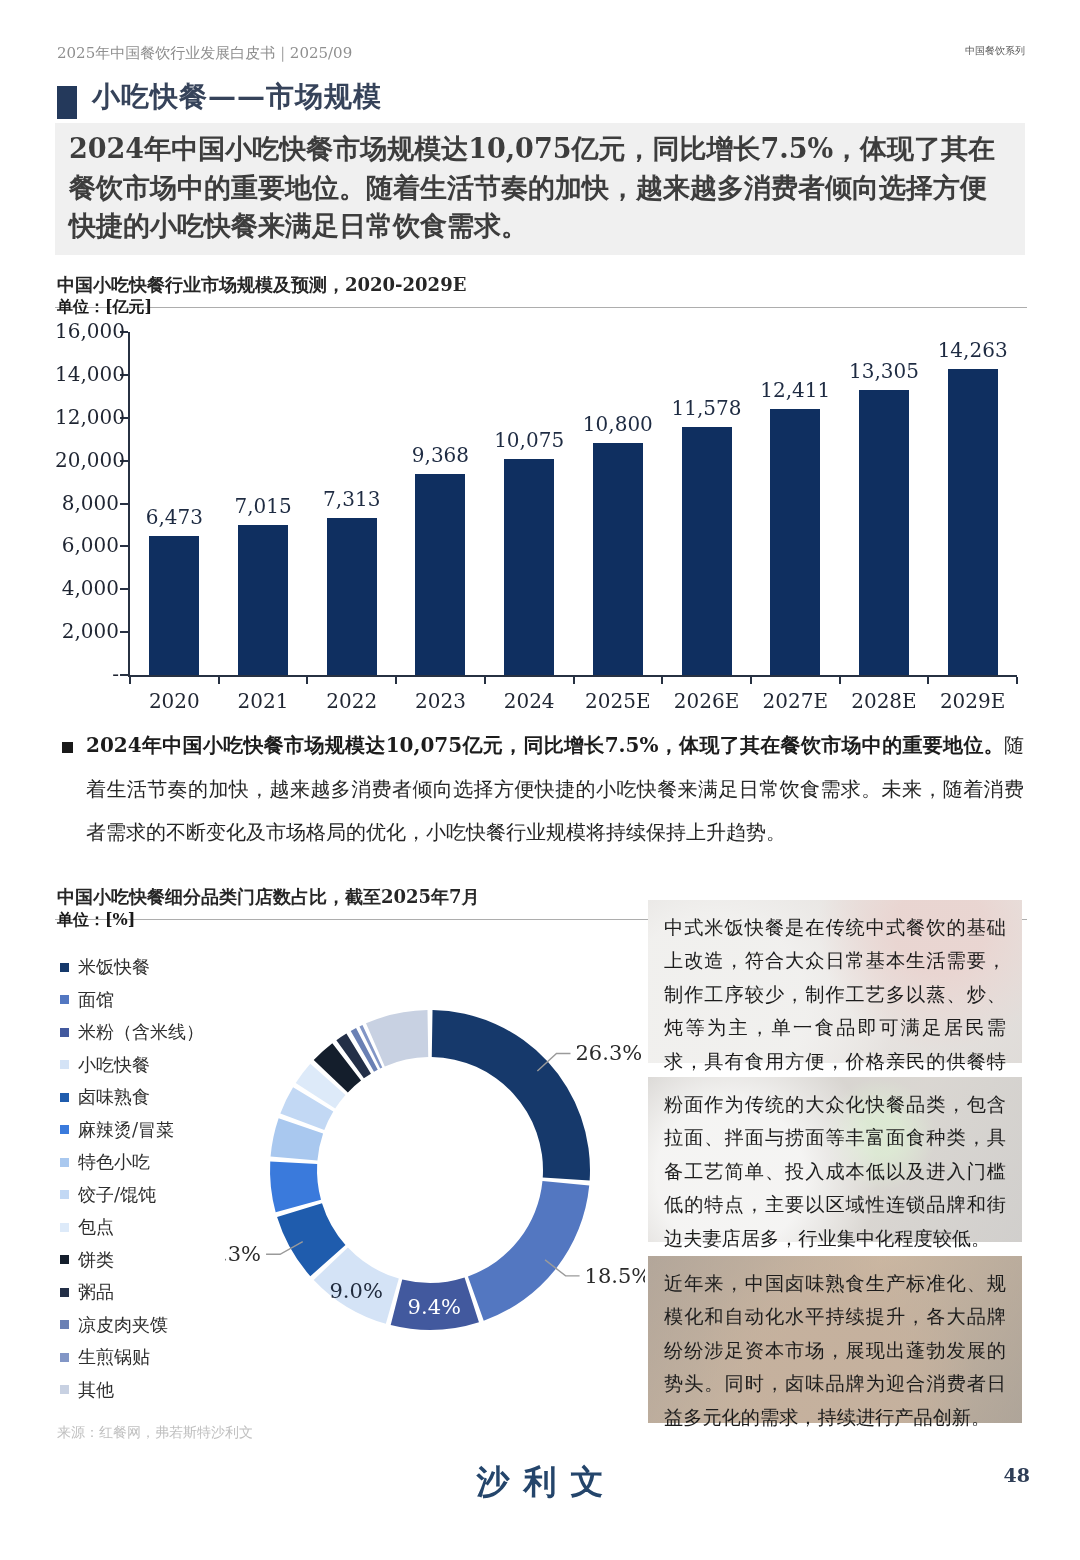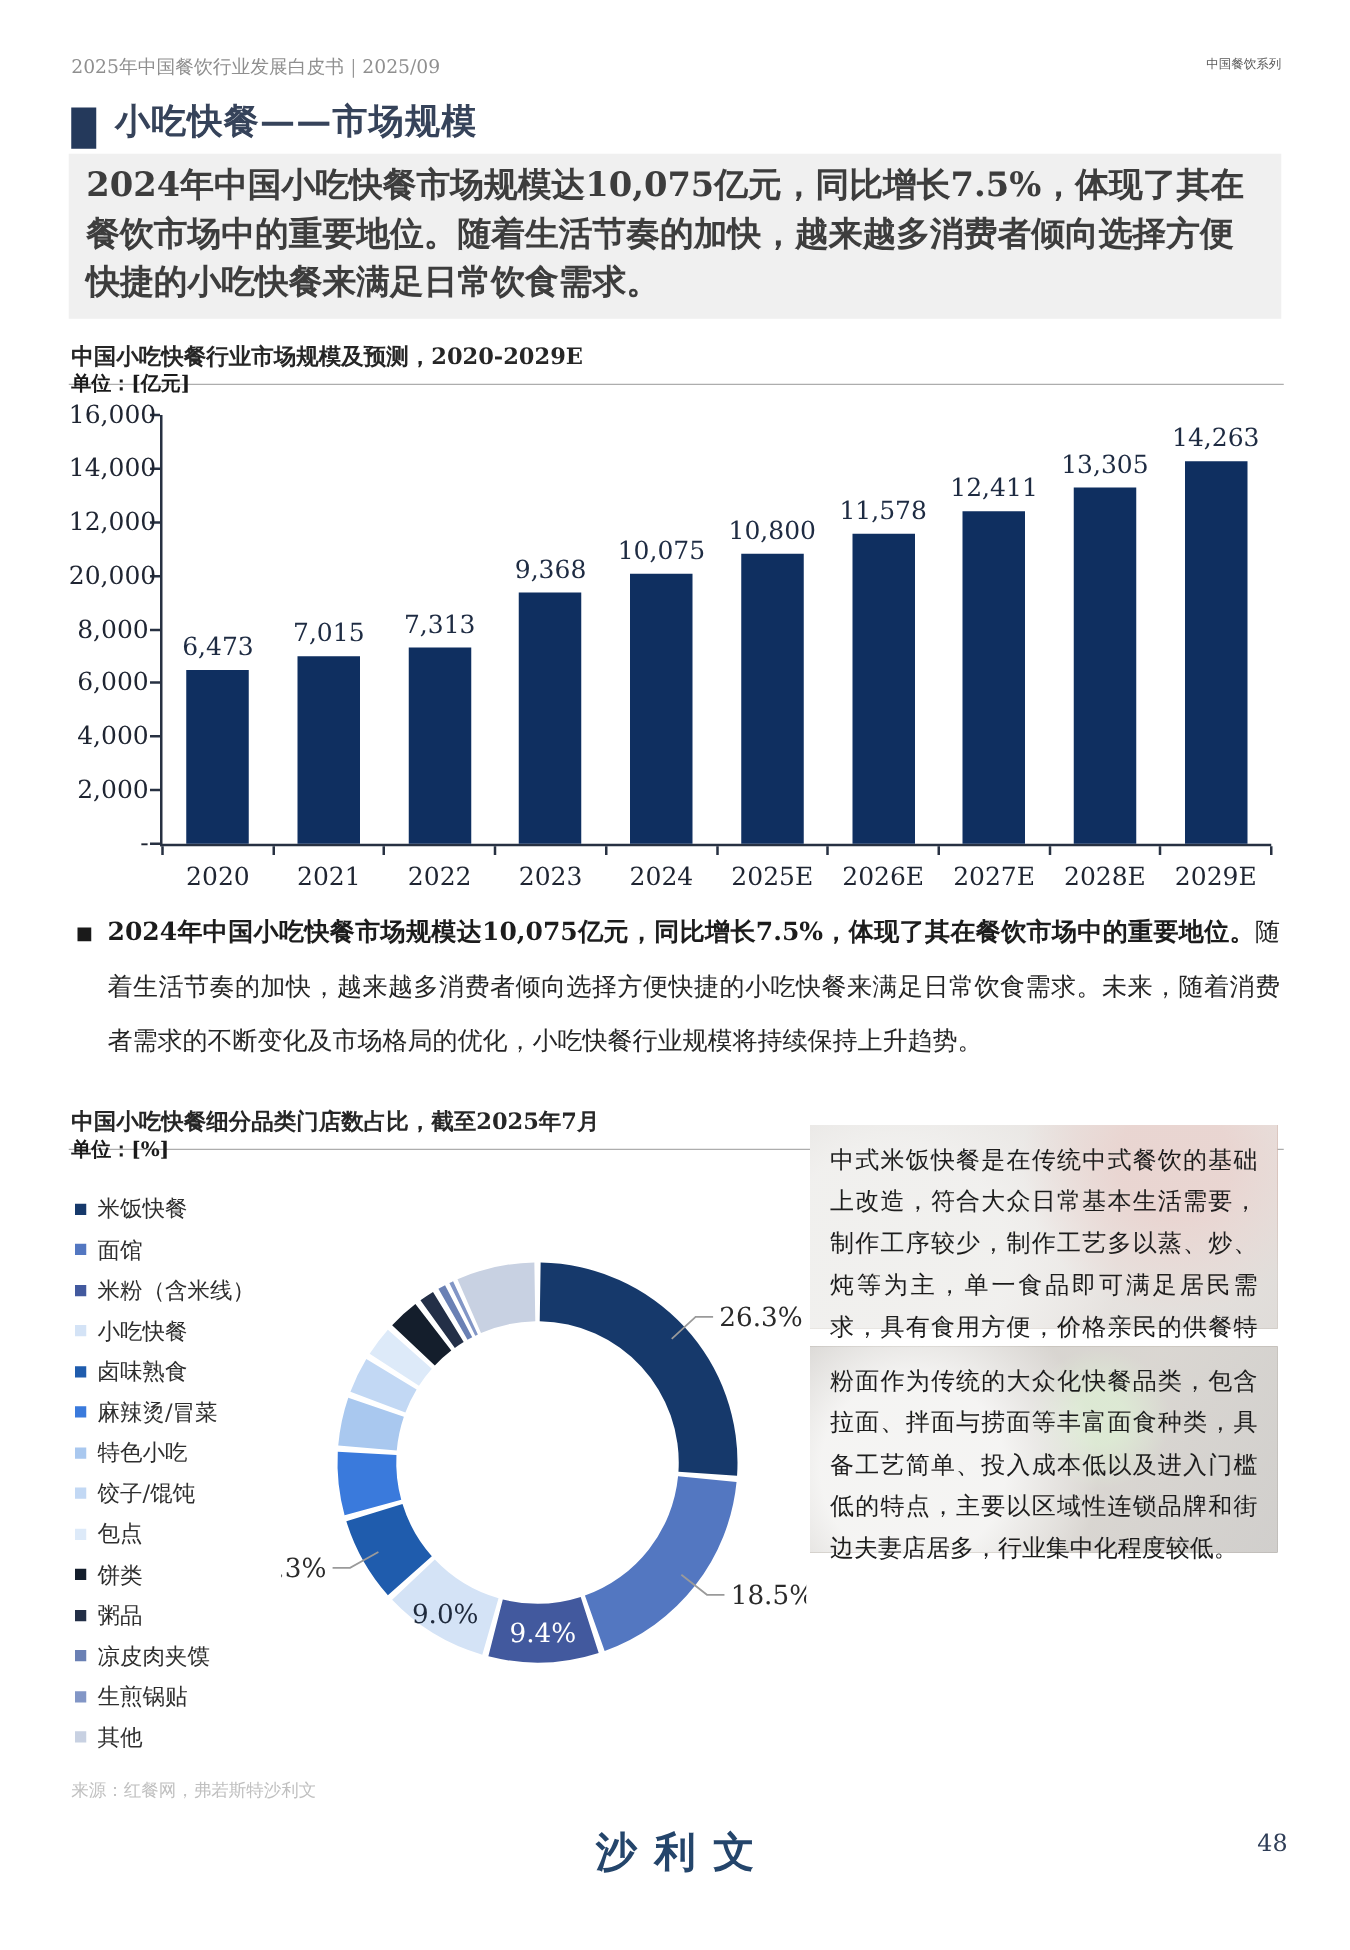--- a/index.html
+++ b/index.html
@@ -44,21 +44,21 @@
       radial-gradient(circle at 62% 35%, #76b24a 0 8%, rgba(0,0,0,0) 22%),
       linear-gradient(120deg,#4a3c2c,#6b5a42 60%,#3c3226);}
   .b3{top:1256px;height:167px;background:
       linear-gradient(rgba(243,240,236,.62),rgba(243,240,236,.62)),
       radial-gradient(circle at 50% 75%, #7a4a1e 0 30%, rgba(0,0,0,0) 62%),
       linear-gradient(120deg,#4a2e14,#8a5a28 50%,#3f2a12);}
   .source{position:absolute;left:57px;top:1424px;font-size:14px;color:#C0C0C0;}
   .logo{position:absolute;left:0;right:0;top:1458px;text-align:center;color:#24456B;}
   .logo-top{font-size:11px;letter-spacing:5px;}
   .logo-main{font-size:33px;font-weight:bold;letter-spacing:14px;padding-left:14px;margin-top:2px;}
-  .page-num{position:absolute;right:50px;top:1464px;font-size:19px;color:#2F3E57;}
+  .page-num{position:absolute;right:50px;top:1464px;font-size:19px;color:#2F3E57;font-weight:bold;}
 </style>
 </head>
 <body>
 
 <div id="page">
   <div class="hdr-left">2025年中国餐饮行业发展白皮书｜2025/09</div>
   <div class="hdr-right">中国餐饮系列</div>
 
   <div class="title-sq"></div>
   <h1 class="page-title">小吃快餐——市场规模</h1>
@@ -219,20 +219,23 @@
       <path d="M 134.47434473761615 48.38199294722338 A 160 160 0 0 1 137.46714024079085 46.95065373210747 L 157.30491779505854 89.55889919830089 A 113 113 0 0 0 155.19125597094143 90.56978251897652 Z" fill="#8296C6"></path>
       <path d="M 140.9953380420377 45.35961249489631 A 160 160 0 0 1 202.4868292301088 32.01973880293431 L 203.22507314376435 79.01394052957235 A 113 113 0 0 0 159.79670749218914 88.43522632452051 Z" fill="#C8D1E2"></path>
     </svg>
 
   <div class="info-box b1">
     <div class="info-text">中式米饭快餐是在传统中式餐饮的基础上改造，符合大众日常基本生活需要，制作工序较少，制作工艺多以蒸、炒、炖等为主，单一食品即可满足居民需求，具有食用方便，价格亲民的供餐特点。</div>
   </div>
   <div class="info-box b2">
     <div class="info-text">粉面作为传统的大众化快餐品类，包含拉面、拌面与捞面等丰富面食种类，具备工艺简单、投入成本低以及进入门槛低的特点，主要以区域性连锁品牌和街边夫妻店居多，行业集中化程度较低。</div>
   </div>
+  <div class="info-box b3">
+    <div class="info-text">近年来，中国卤味熟食生产标准化、规模化和自动化水平持续提升，各大品牌纷纷涉足资本市场，展现出蓬勃发展的势头。同时，卤味品牌为迎合消费者日益多元化的需求，持续进行产品创新。</div>
+  </div>
 
   <div class="source">来源：红餐网，弗若斯特沙利文</div>
 
   <div class="logo">
     <div class="logo-main">沙利文</div>
   </div>
   <div class="page-num">48</div>
 </div>
 
 </body></html>

